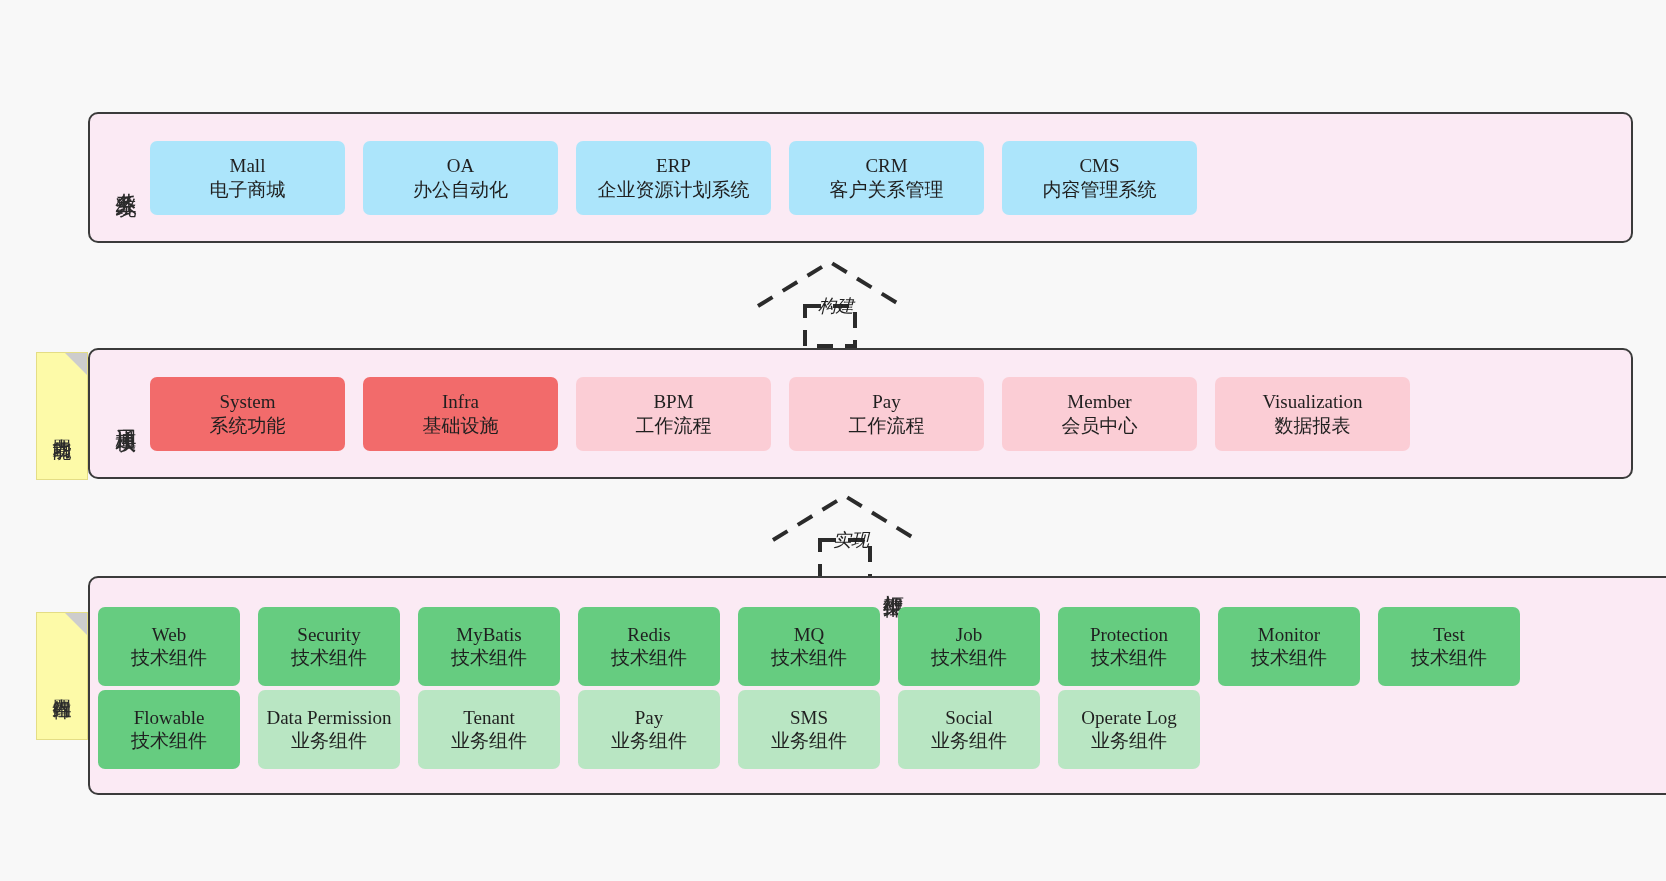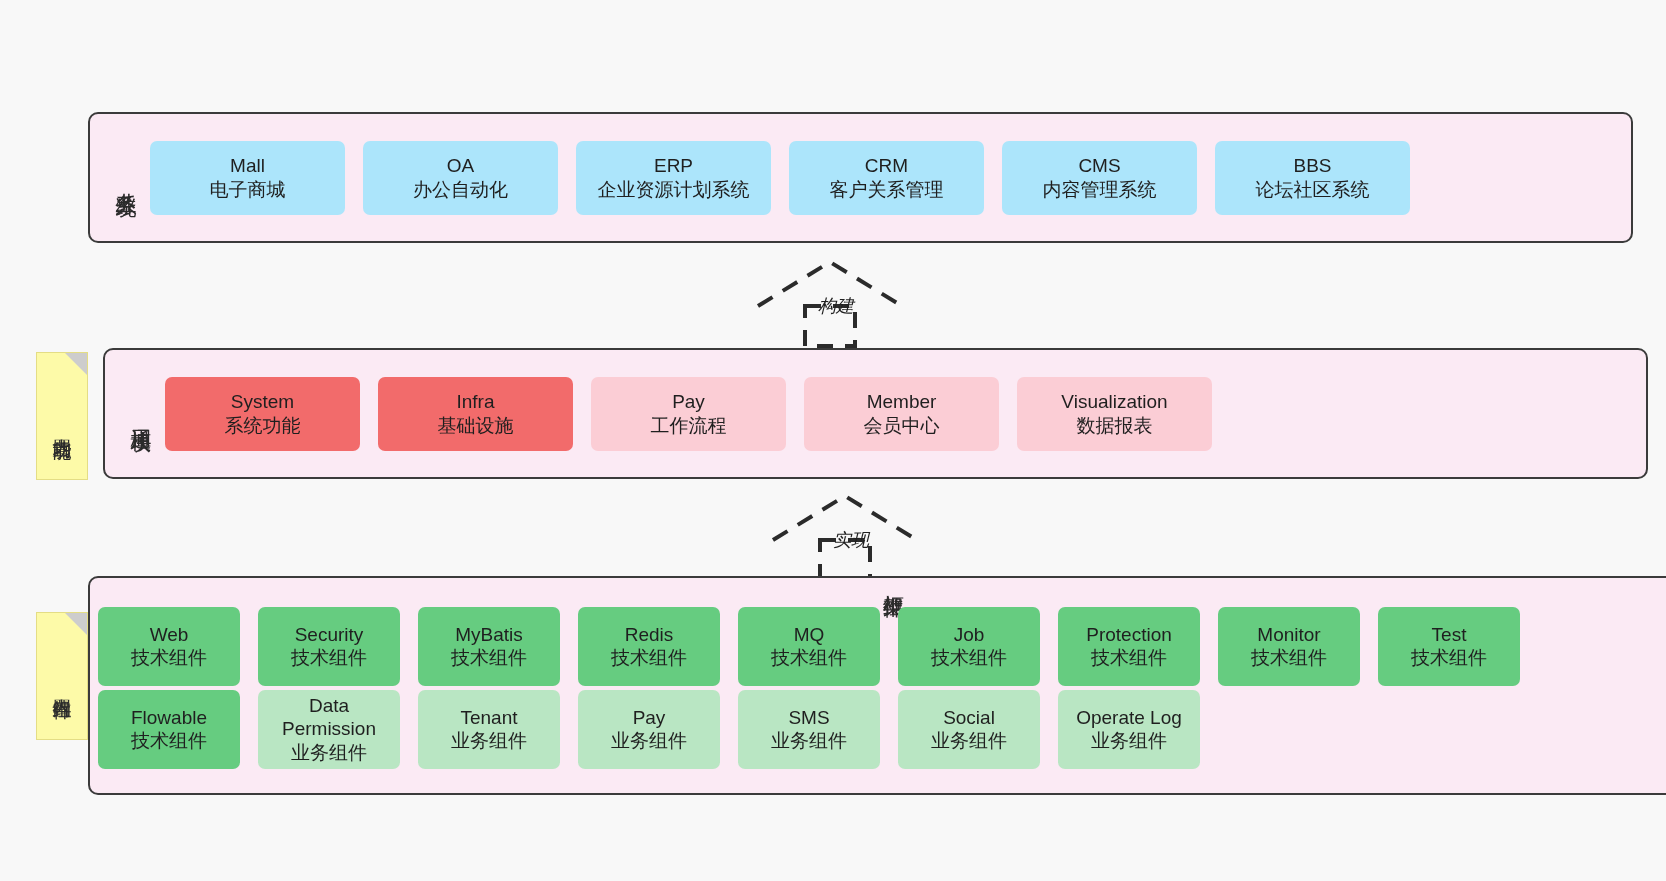--- a/index.html
+++ b/index.html
@@ -46,20 +46,21 @@
   }
 
   
   .cards {
     flex: 1 1 auto;
     display: flex;
     flex-wrap: wrap;
     gap: 4px 18px;
     padding: 0 14px 0 8px;
     box-sizing: border-box;
+    font-family: Liberation Serif, serif;
   }
 
   .card {
     border-radius: 7px;
     box-sizing: border-box;
     display: flex;
     flex-direction: column;
     align-items: center;
     justify-content: center;
     text-align: center;
@@ -69,21 +70,21 @@
     padding: 4px 6px;
   }
   .card .ln { display: block; white-space: nowrap; }
   .card.wrap .ln { white-space: normal; }
 
   
   #layer-business { left: 88px; top: 112px; width: 1545px; height: 131px; }
   #layer-business .card { width: 195px; height: 74px; background: #ace5fb; }
 
   
-  #layer-modules { left: 88px; top: 348px; width: 1545px; height: 131px; margin-left: 15px; }
+  #layer-modules { left: 88px; top: 348px; width: 1545px; height: 131px; }
   #layer-modules .card { width: 195px; height: 74px; }
 
   
   #layer-framework { left: 88px; top: 576px; width: 1591px; height: 219px; flex-direction: column; }
   #layer-framework .cards { align-content: center; }
   #layer-framework .card { width: 142px; height: 79px; }
 
   
   .note {
     position: absolute;
@@ -153,24 +154,20 @@
         <span class="ln">企业资源计划系统</span>
       </div>
       <div class="card">
         <span class="ln">CRM</span>
         <span class="ln">客户关系管理</span>
       </div>
       <div class="card">
         <span class="ln">CMS</span>
         <span class="ln">内容管理系统</span>
       </div>
-      <div class="card">
-        <span class="ln">BBS</span>
-        <span class="ln">论坛社区系统</span>
-      </div>
     </div>
   </div>
 
   <div class="arrow" id="arrow-build">
     <svg width="150" height="90" viewBox="0 0 150 90">
       <path d="M3 48 L75 4 L147 48" fill="none" stroke="#2b2b2b" stroke-width="4" stroke-dasharray="17,12" stroke-linecap="butt"></path>
       <rect x="50" y="48" width="50" height="40" fill="none" stroke="#2b2b2b" stroke-width="4" stroke-dasharray="16,12"></rect>
     </svg>
     <span class="arrow-label">构建</span>
   </div>
@@ -185,20 +182,24 @@
     <div class="cards">
       <div class="card" style="background:#f26b6b">
         <span class="ln">System</span>
         <span class="ln">系统功能</span>
       </div>
       <div class="card" style="background:#f26b6b">
         <span class="ln">Infra</span>
         <span class="ln">基础设施</span>
       </div>
       <div class="card" style="background:#fbcdd5">
+        <span class="ln">BPM</span>
+        <span class="ln">工作流程</span>
+      </div>
+      <div class="card" style="background:#fbcdd5">
         <span class="ln">Pay</span>
         <span class="ln">工作流程</span>
       </div>
       <div class="card" style="background:#fbcdd5">
         <span class="ln">Member</span>
         <span class="ln">会员中心</span>
       </div>
       <div class="card" style="background:#fbcdd5">
         <span class="ln">Visualization</span>
         <span class="ln">数据报表</span>

